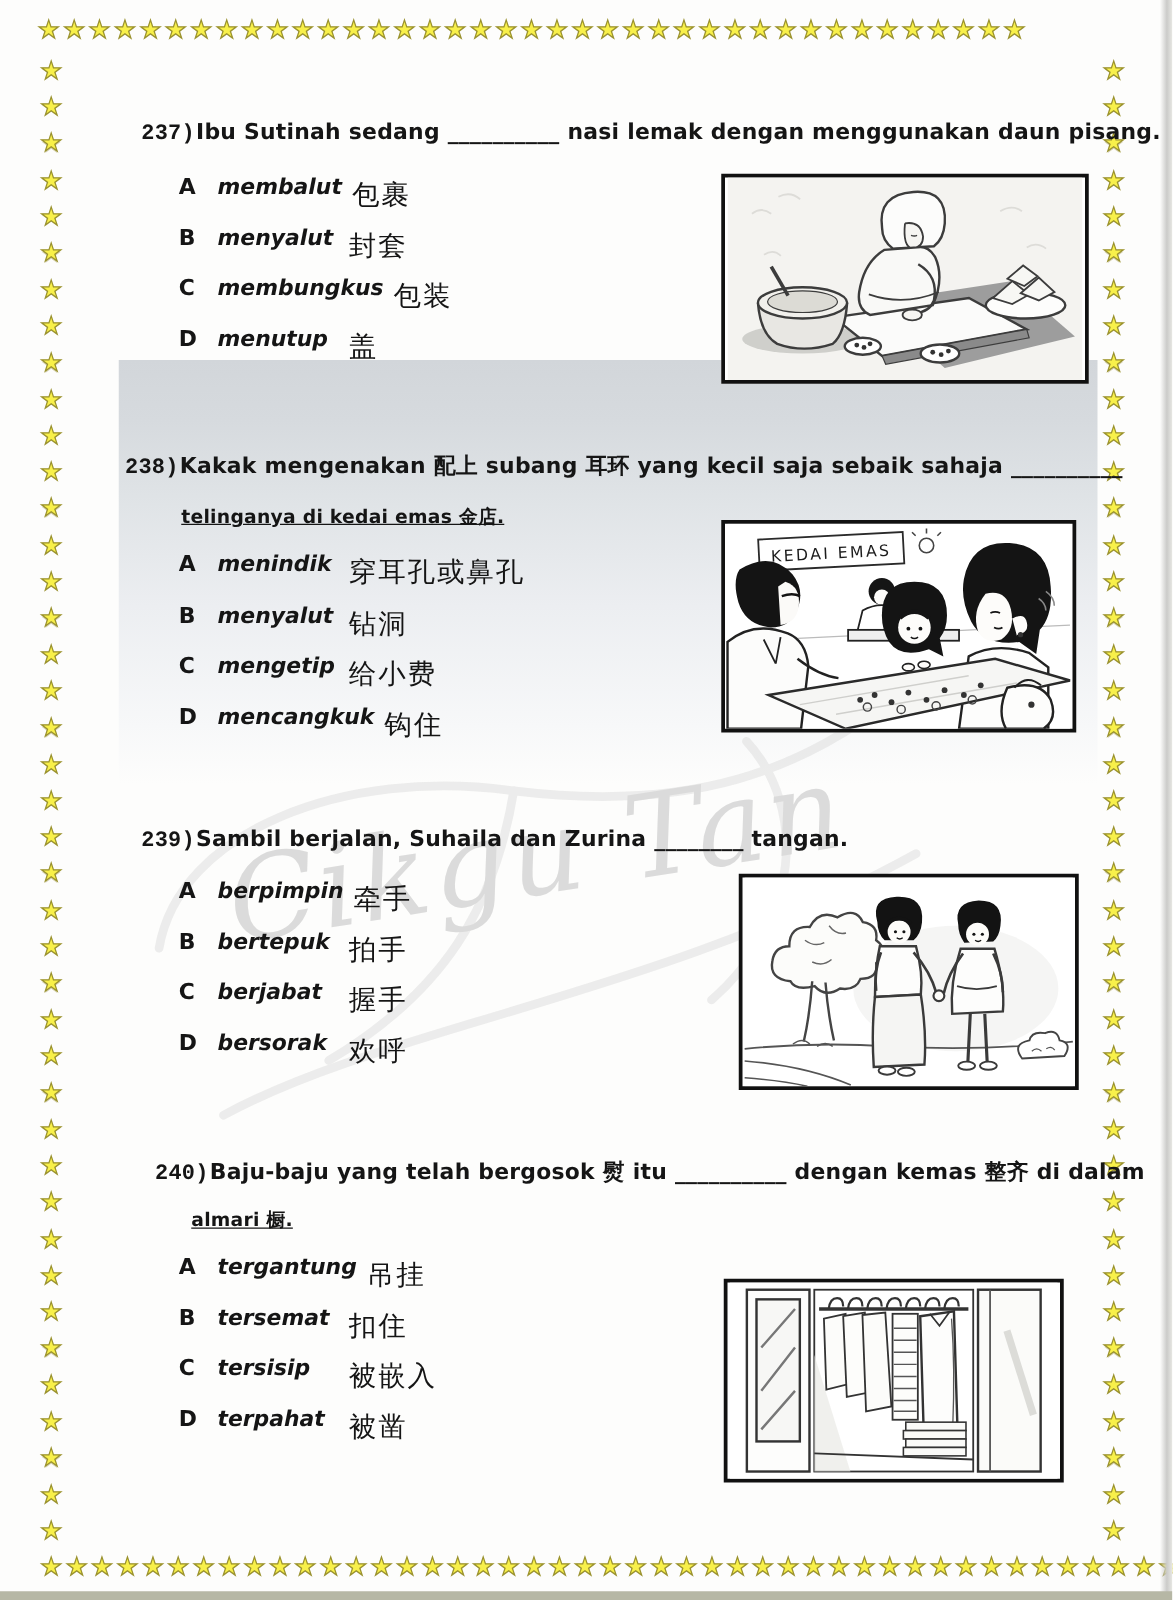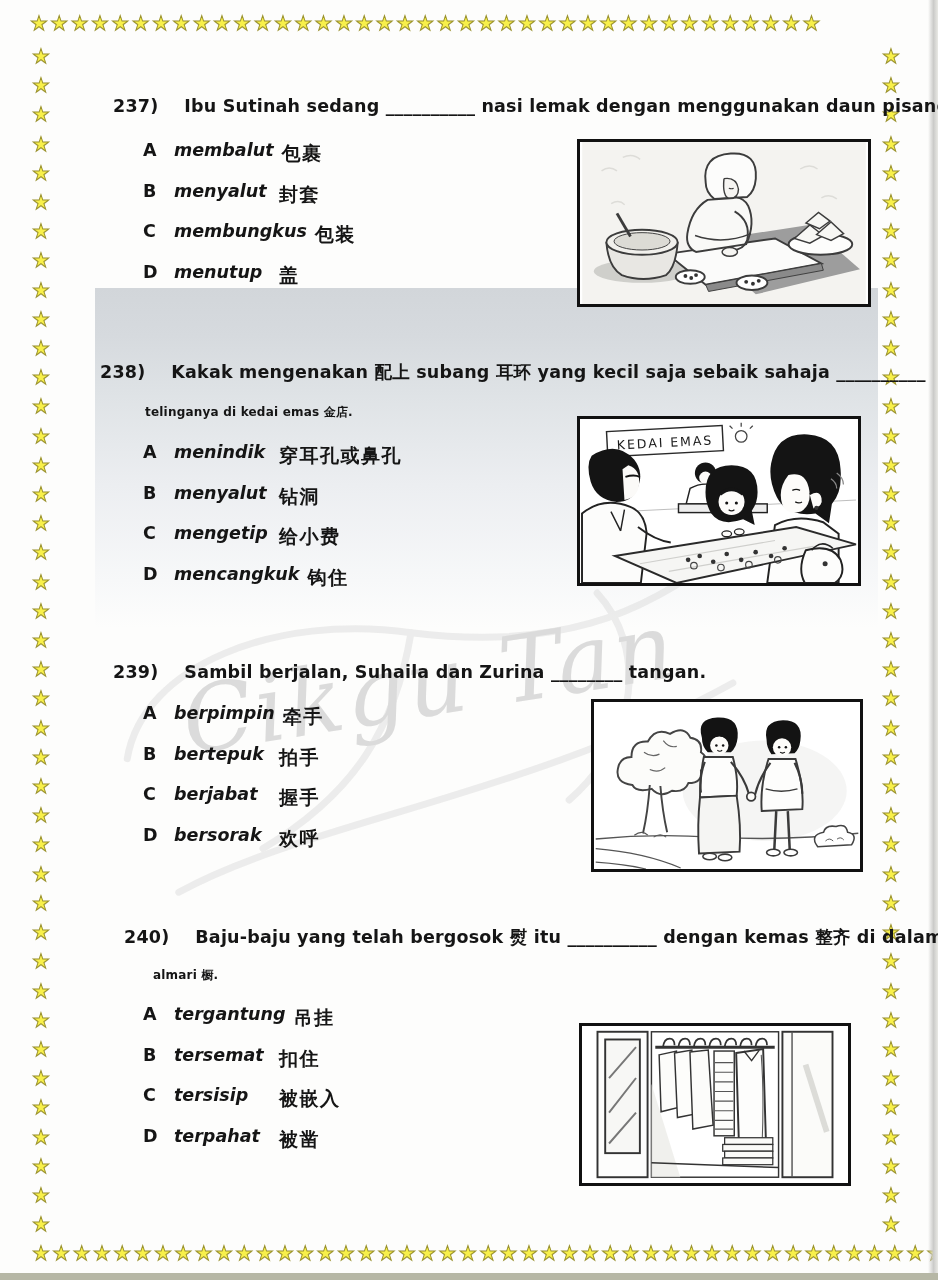--- a/index.html
+++ b/index.html
@@ -25,27 +25,27 @@
 
   
   .watermark-wrap{position:absolute;left:95px;top:560px;width:680px;height:320px;
       transform:rotate(-9deg);opacity:.6;pointer-events:none;}
   .watermark-wrap svg{position:absolute;left:0;top:0;width:100%;height:100%;}
   .watermark-text{position:absolute;left:0;top:70px;width:100%;text-align:center;
       font-family:"DejaVu Serif",serif;font-style:italic;font-size:92px;color:#c6c6c6;letter-spacing:3px;}
 
   
   .q-line{position:absolute;font-size:17.5px;font-weight:600;letter-spacing:.2px;white-space:nowrap;}
-  .q-num{display:inline-block;margin-right:26px;}
-  .q-line2{position:absolute;font-size:12px;font-weight:600;letter-spacing:.2px;white-space:nowrap;}
+  .q-num{display:inline-block;margin-right:1px;font-family:Liberation Mono, monospace;}
+  .q-line2{position:absolute;font-size:15px;font-weight:600;letter-spacing:.2px;white-space:nowrap;text-decoration:underline;}
   .opts{position:absolute;}
   .opt{display:flex;align-items:flex-start;height:40.5px;}
   .opt .letter{width:31px;font-weight:600;font-size:17.5px;}
   .opt .word{min-width:97px;margin-right:8px;font-weight:600;font-size:17.5px;font-style:italic;}
-  .opt .cn{font-size:19px;font-weight:700;letter-spacing:1.5px;padding-top:1px;}
+  .opt .cn{font-size:22px;font-weight:400;letter-spacing:1.5px;padding-top:1px;}
 
   
   .illus{position:absolute;background:#fff;border:3px solid #111;box-sizing:border-box;}
   .illus svg{display:block;width:100%;height:100%;}
   #il1{left:577px;top:139px;width:294px;height:168px;}
   #il2{left:577px;top:416px;width:284px;height:170px;}
   #il3{left:591px;top:699px;width:272px;height:173px;}
   #il4{left:579px;top:1023px;width:272px;height:163px;}
 </style>
 </head>

